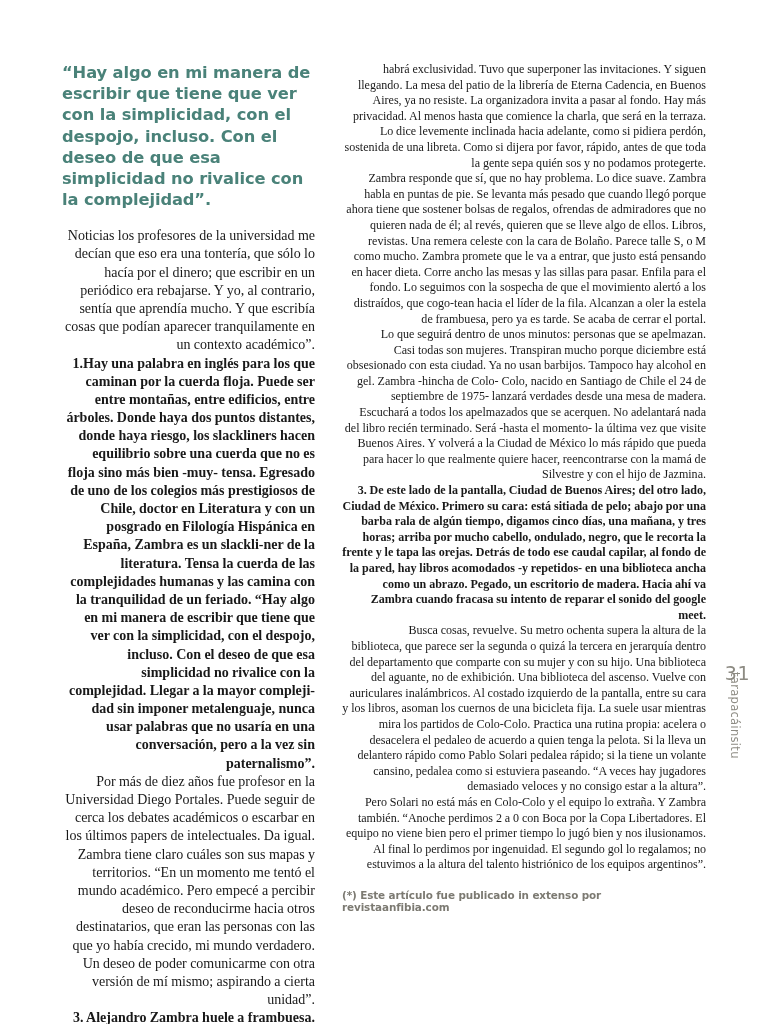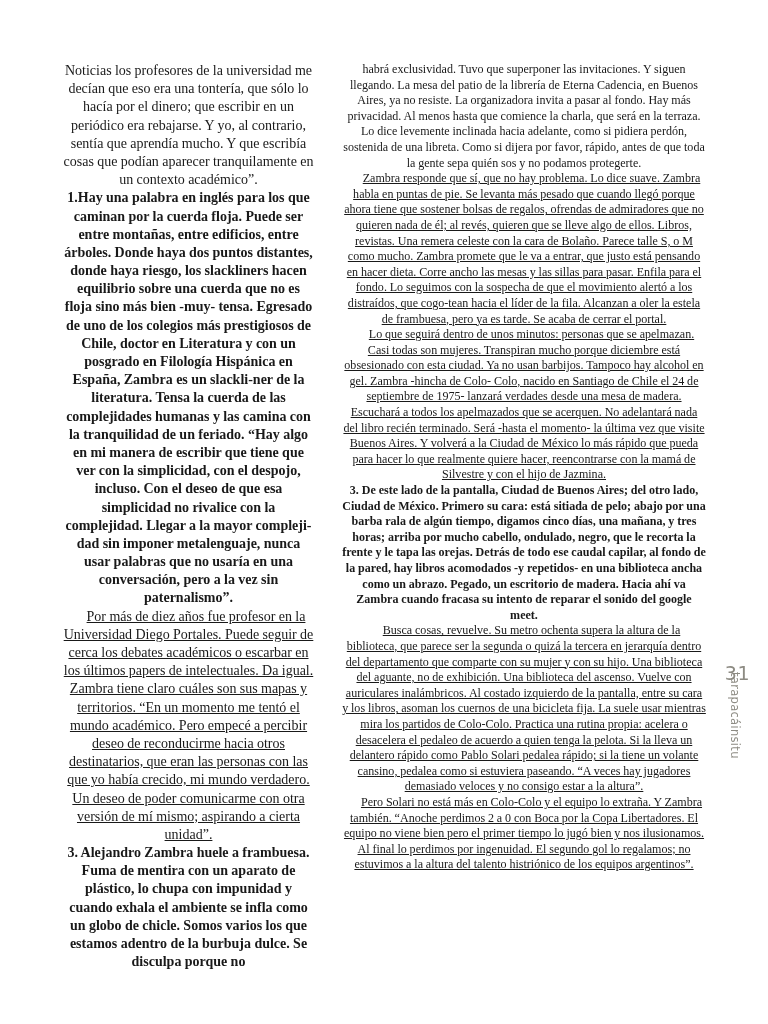--- a/index.html
+++ b/index.html
@@ -47,21 +47,21 @@
     letter-spacing: -0.1px;
     margin: 0 0 17px 0;
     hyphens: none;
   }
 
   p.body {
     margin: 0;
     font-family: "Liberation Serif", serif;
     font-size: 12.05px;
     line-height: 1.295;
-    text-align: center;
+    text-align: right;
     color: #191919;
     hyphens: none;
     word-spacing: -0.15px;
   }
 
   .col-left p.body {
     font-size: 14px;
     line-height: 1.30;
   }
 
@@ -69,21 +69,20 @@
     margin-top: 0;
   }
 
   p.gap {
     margin-top: 12px;
     font-weight: bold;
   }
 
   p.indent {
     text-indent: 15px;
-    text-decoration: underline;
   }
 
   .credit {
     margin-top: 16px;
     font-family: "DejaVu Sans", sans-serif;
     font-weight: 700;
     font-size: 10.4px;
     color: #7c7a72;
     letter-spacing: -0.1px;
   }
@@ -115,33 +114,35 @@
   }
 </style>
 </head>
 <body>
 
 <div class="page">
 
   <div class="columns">
 
     <div class="col col-left">
+      <div class="pullquote">“Hay algo en mi manera de escribir que tiene que ver con la simplicidad, con el despojo, incluso. Con el deseo de que esa simplicidad no rivalice con la complejidad”.</div>
       <p class="body">Noticias los profesores de la universidad me decían que eso era una tontería, que sólo lo hacía por el dinero; que escribir en un periódico era rebajarse. Y yo, al contrario, sentía que aprendía mucho. Y que escribía cosas que podían aparecer tranquilamente en un contexto académico”.</p>
       <p class="body gap">1.Hay una palabra en inglés para los que caminan por la cuerda floja. Puede ser entre montañas, entre edificios, entre árboles. Donde haya dos puntos distantes, donde haya riesgo, los slackliners hacen equilibrio sobre una cuerda que no es floja sino más bien -muy- tensa. Egresado de uno de los colegios más prestigiosos de Chile, doctor en Literatura y con un posgrado en Filología Hispánica en España, Zambra es un slackli-ner de la literatura. Tensa la cuerda de las complejidades humanas y las camina con la tranquilidad de un feriado. “Hay algo en mi manera de escribir que tiene que ver con la simplicidad, con el despojo, incluso. Con el deseo de que esa simplicidad no rivalice con la complejidad. Llegar a la mayor compleji-dad sin imponer metalenguaje, nunca usar palabras que no usaría en una conversación, pero a la vez sin paternalismo”.</p>
       <p class="body indent">Por más de diez años fue profesor en la Universidad Diego Portales. Puede seguir de cerca los debates académicos o escarbar en los últimos papers de intelectuales. Da igual. Zambra tiene claro cuáles son sus mapas y territorios. “En un momento me tentó el mundo académico. Pero empecé a percibir deseo de reconducirme hacia otros destinatarios, que eran las personas con las que yo había crecido, mi mundo verdadero. Un deseo de poder comunicarme con otra versión de mí mismo; aspirando a cierta unidad”.</p>
       <p class="body gap">3. Alejandro Zambra huele a frambuesa. Fuma de mentira con un aparato de plástico, lo chupa con impunidad y cuando exhala el ambiente se infla como un globo de chicle. Somos varios los que estamos adentro de la burbuja dulce. Se disculpa porque no</p>
     </div>
 
     <div class="col col-right">
       <p class="body">habrá exclusividad. Tuvo que superponer las invitaciones. Y siguen llegando. La mesa del patio de la librería de Eterna Cadencia, en Buenos Aires, ya no resiste. La organizadora invita a pasar al fondo. Hay más privacidad. Al menos hasta que comience la charla, que será en la terraza. Lo dice levemente inclinada hacia adelante, como si pidiera perdón, sostenida de una libreta. Como si dijera por favor, rápido, antes de que toda la gente sepa quién sos y no podamos protegerte.</p>
       <p class="body indent">Zambra responde que sí, que no hay problema. Lo dice suave. Zambra habla en puntas de pie. Se levanta más pesado que cuando llegó porque ahora tiene que sostener bolsas de regalos, ofrendas de admiradores que no quieren nada de él; al revés, quieren que se lleve algo de ellos. Libros, revistas. Una remera celeste con la cara de Bolaño. Parece talle S, o M como mucho. Zambra promete que le va a entrar, que justo está pensando en hacer dieta. Corre ancho las mesas y las sillas para pasar. Enfila para el fondo. Lo seguimos con la sospecha de que el movimiento alertó a los distraídos, que cogo-tean hacia el líder de la fila. Alcanzan a oler la estela de frambuesa, pero ya es tarde. Se acaba de cerrar el portal.</p>
       <p class="body indent">Lo que seguirá dentro de unos minutos: personas que se apelmazan. Casi todas son mujeres. Transpiran mucho porque diciembre está obsesionado con esta ciudad. Ya no usan barbijos. Tampoco hay alcohol en gel. Zambra -hincha de Colo- Colo, nacido en Santiago de Chile el 24 de septiembre de 1975- lanzará verdades desde una mesa de madera. Escuchará a todos los apelmazados que se acerquen. No adelantará nada del libro recién terminado. Será -hasta el momento- la última vez que visite Buenos Aires. Y volverá a la Ciudad de México lo más rápido que pueda para hacer lo que realmente quiere hacer, reencontrarse con la mamá de Silvestre y con el hijo de Jazmina.</p>
       <p class="body gap">3. De este lado de la pantalla, Ciudad de Buenos Aires; del otro lado, Ciudad de México. Primero su cara: está sitiada de pelo; abajo por una barba rala de algún tiempo, digamos cinco días, una mañana, y tres horas; arriba por mucho cabello, ondulado, negro, que le recorta la frente y le tapa las orejas. Detrás de todo ese caudal capilar, al fondo de la pared, hay libros acomodados -y repetidos- en una biblioteca ancha como un abrazo. Pegado, un escritorio de madera. Hacia ahí va Zambra cuando fracasa su intento de reparar el sonido del google meet.</p>
       <p class="body indent">Busca cosas, revuelve. Su metro ochenta supera la altura de la biblioteca, que parece ser la segunda o quizá la tercera en jerarquía dentro del departamento que comparte con su mujer y con su hijo. Una biblioteca del aguante, no de exhibición. Una biblioteca del ascenso. Vuelve con auriculares inalámbricos. Al costado izquierdo de la pantalla, entre su cara y los libros, asoman los cuernos de una bicicleta fija. La suele usar mientras mira los partidos de Colo-Colo. Practica una rutina propia: acelera o desacelera el pedaleo de acuerdo a quien tenga la pelota. Si la lleva un delantero rápido como Pablo Solari pedalea rápido; si la tiene un volante cansino, pedalea como si estuviera paseando. “A veces hay jugadores demasiado veloces y no consigo estar a la altura”.</p>
       <p class="body indent">Pero Solari no está más en Colo-Colo y el equipo lo extraña. Y Zambra también. “Anoche perdimos 2 a 0 con Boca por la Copa Libertadores. El equipo no viene bien pero el primer tiempo lo jugó bien y nos ilusionamos. Al final lo perdimos por ingenuidad. El segundo gol lo regalamos; no estuvimos a la altura del talento histriónico de los equipos argentinos”.</p>
+      <p class="credit">(*) Este artículo fue publicado in extenso por revistaanfibia.com</p>
     </div>
 
   </div>
 
   <div class="folio">31</div>
   <div class="spine-label">tarapacáinsitu</div>
 
 </div>
 
 </body></html>

